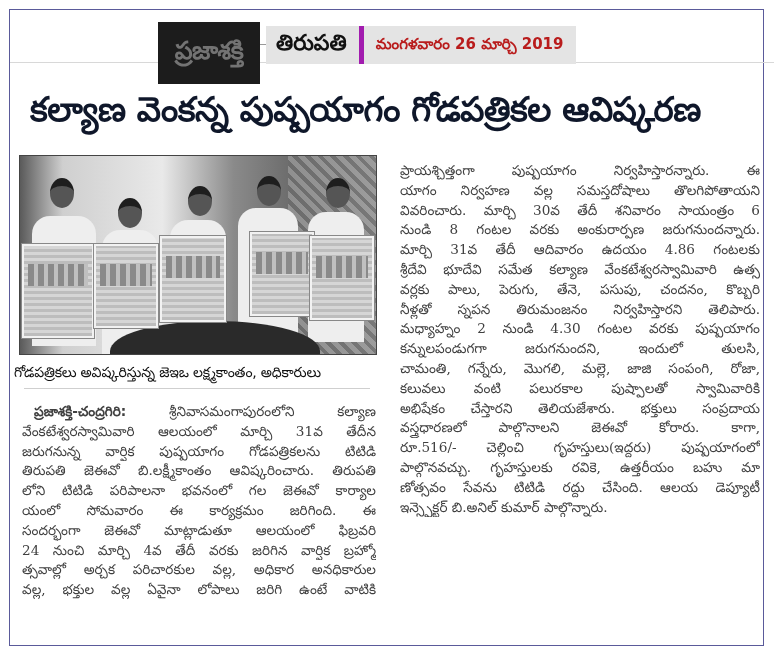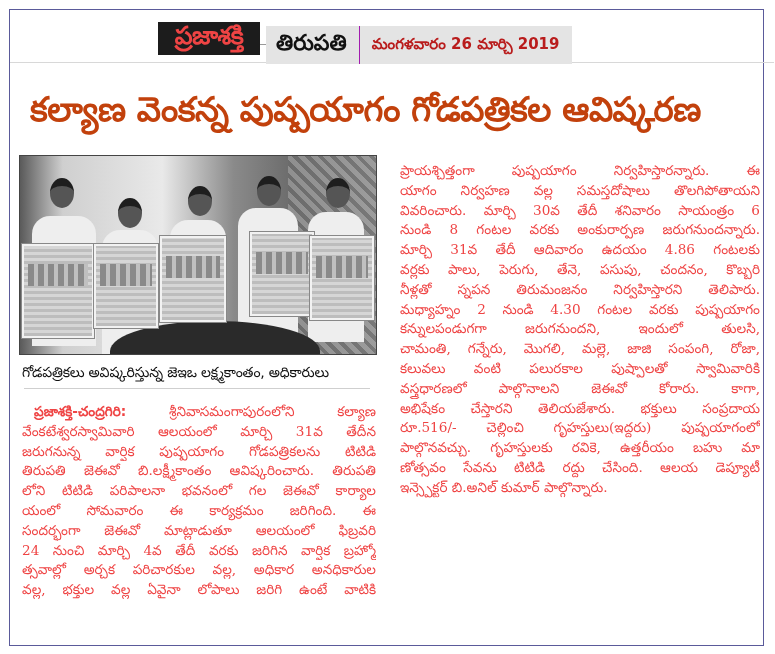--- a/index.html
+++ b/index.html
@@ -15,41 +15,41 @@
 
     
     .masthead-rule {
       position: absolute; left: 10px; top: 62px; width: 764px; height: 1px;
       background: #d8d8d8;
     }
     .masthead {
       position: absolute; left: 158px; top: 22px; height: 44px; display: flex; align-items: stretch;
     }
     .brand {
-      background: #1c1c1c; color: #ef4444; width: 102px; height: 33px;
+      background: #1c1c1c; color: #737373; width: 102px; height: 62px;
       display: flex; align-items: center; justify-content: center;
       font-size: 25px; font-weight: bold; letter-spacing: -0.5px;
     }
     .brand-tick { width: 6px; height: 1px; background: #999; align-self: center; }
     .edition {
       background: #e4e4e4; height: 38px; align-self: center; margin-top: 2px;
       display: flex; align-items: center;
     }
     .edition .city {
       font-size: 22px; font-weight: bold; padding: 0 12px 0 10px; color: #111;
-      border-right: 1px solid #a21caf; height: 100%; display: flex; align-items: center; text-align: center;
+      border-right: 5px solid #a21caf; height: 100%; display: flex; align-items: center; text-align: center;
     }
     .edition .date {
       font-size: 15px; font-weight: bold; padding: 0 12px; color: #b91c1c;
     }
 
     
     .headline {
       position: absolute; left: 30px; top: 84px; width: 720px;
-      font-size: 34px; font-weight: bold; color: #c2410c; white-space: nowrap;
+      font-size: 34px; font-weight: bold; color: #0f172a; white-space: nowrap;
       letter-spacing: -0.5px; line-height: 50px;
     }
 
     
     .photo {
       position: absolute; left: 19px; top: 155px; width: 358px; height: 200px;
       background: linear-gradient(90deg, #5a5a5a 0%, #cfcfcf 12%, #e9e9e9 40%, #8a8a8a 60%, #6e6e6e 75%, #9a9a9a 100%);
       border: 1px solid #444; overflow: hidden;
     }
     .photo .table-top {
@@ -74,31 +74,31 @@
       content: ""; position: absolute; left: 4px; right: 4px; top: 18px; height: 22px;
       background: repeating-linear-gradient(90deg, #8a8a8a 0 6px, #c0c0c0 6px 10px);
     }
     .photo .backdrop {
       position: absolute; left: 268px; top: 0; width: 90px; height: 200px;
       background: repeating-linear-gradient(45deg, #6a6a6a 0 4px, #9d9d9d 4px 9px);
       opacity: 0.7;
     }
 
     .caption {
-      position: absolute; left: 22px; top: 364px; width: 350px;
+      position: absolute; left: 14px; top: 364px; width: 350px;
       font-size: 14px; color: #111; white-space: nowrap; letter-spacing: -0.2px;
     }
     .caption-rule {
       position: absolute; left: 24px; top: 388px; width: 346px; height: 1px; background: #cfcfcf;
     }
 
     
     .col {
       position: absolute; font-family: "DejaVu Serif", serif;
-      font-size: 13.6px; line-height: 19.8px; color: #ef4444;
+      font-size: 13.6px; line-height: 19.8px; color: #404040;
       text-align: justify; text-align-last: justify;
     }
     .col .line { display: block; white-space: nowrap; overflow: hidden; text-align: justify; text-align-last: justify; }
     .col .line.last { text-align-last: left; }
     .col-left { left: 22px; top: 402px; width: 354px; }
     .col-right { left: 400px; top: 161px; width: 360px; }
     .dateline { font-family: "DejaVu Sans", sans-serif; font-weight: bold; margin-left: 12px; }
   </style>
 </head>
 <body>
@@ -154,25 +154,26 @@
   <span class="line">త్సవాల్లో అర్చక పరిచారకుల వల్ల, అధికార అనధికారుల</span>
   <span class="line">వల్ల, భక్తుల వల్ల ఏవైనా లోపాలు జరిగి ఉంటే వాటికి</span>
 </div>
 
 <div class="col col-right">
   <span class="line">ప్రాయశ్చిత్తంగా పుష్పయాగం నిర్వహిస్తారన్నారు. ఈ</span>
   <span class="line">యాగం నిర్వహణ వల్ల సమస్తదోషాలు తొలగిపోతాయని</span>
   <span class="line">వివరించారు. మార్చి 30వ తేదీ శనివారం సాయంత్రం 6</span>
   <span class="line">నుండి 8 గంటల వరకు అంకురార్పణ జరుగనుందన్నారు.</span>
   <span class="line">మార్చి 31వ తేదీ ఆదివారం ఉదయం 4.86 గంటలకు</span>
+  <span class="line">శ్రీదేవి భూదేవి సమేత కల్యాణ వేంకటేశ్వరస్వామివారి ఉత్స</span>
   <span class="line">వర్లకు పాలు, పెరుగు, తేనె, పసుపు, చందనం, కొబ్బరి</span>
   <span class="line">నీళ్లతో  స్నపన తిరుమంజనం నిర్వహిస్తారని తెలిపారు.</span>
   <span class="line">మధ్యాహ్నం 2 నుండి 4.30 గంటల వరకు పుష్పయాగం</span>
   <span class="line">కన్నులపండుగగా జరుగనుందని, ఇందులో తులసి,</span>
   <span class="line">చామంతి, గన్నేరు, మొగలి, మల్లె, జాజి సంపంగి, రోజా,</span>
   <span class="line">కలువలు వంటి పలురకాల పుష్పాలతో స్వామివారికి</span>
+  <span class="line">అభిషేకం చేస్తారని తెలియజేశారు. భక్తులు సంప్రదాయ</span>
   <span class="line">వస్త్రధారణలో పాల్గొనాలని జెఈవో కోరారు.   కాగా,</span>
-  <span class="line">అభిషేకం చేస్తారని తెలియజేశారు. భక్తులు సంప్రదాయ</span>
   <span class="line">రూ.516/- చెల్లించి గృహస్తులు(ఇద్దరు) పుష్పయాగంలో</span>
   <span class="line">పాల్గొనవచ్చు. గృహస్తులకు రవికె, ఉత్తరీయం బహు మా</span>
   <span class="line">ణోత్సవం సేవను టిటిడి రద్దు చేసింది. ఆలయ డెప్యూటీ</span>
   <span class="line last">ఇన్స్పెక్టర్  బి.అనిల్ కుమార్  పాల్గొన్నారు.</span>
 </div>
 
 </body></html>

